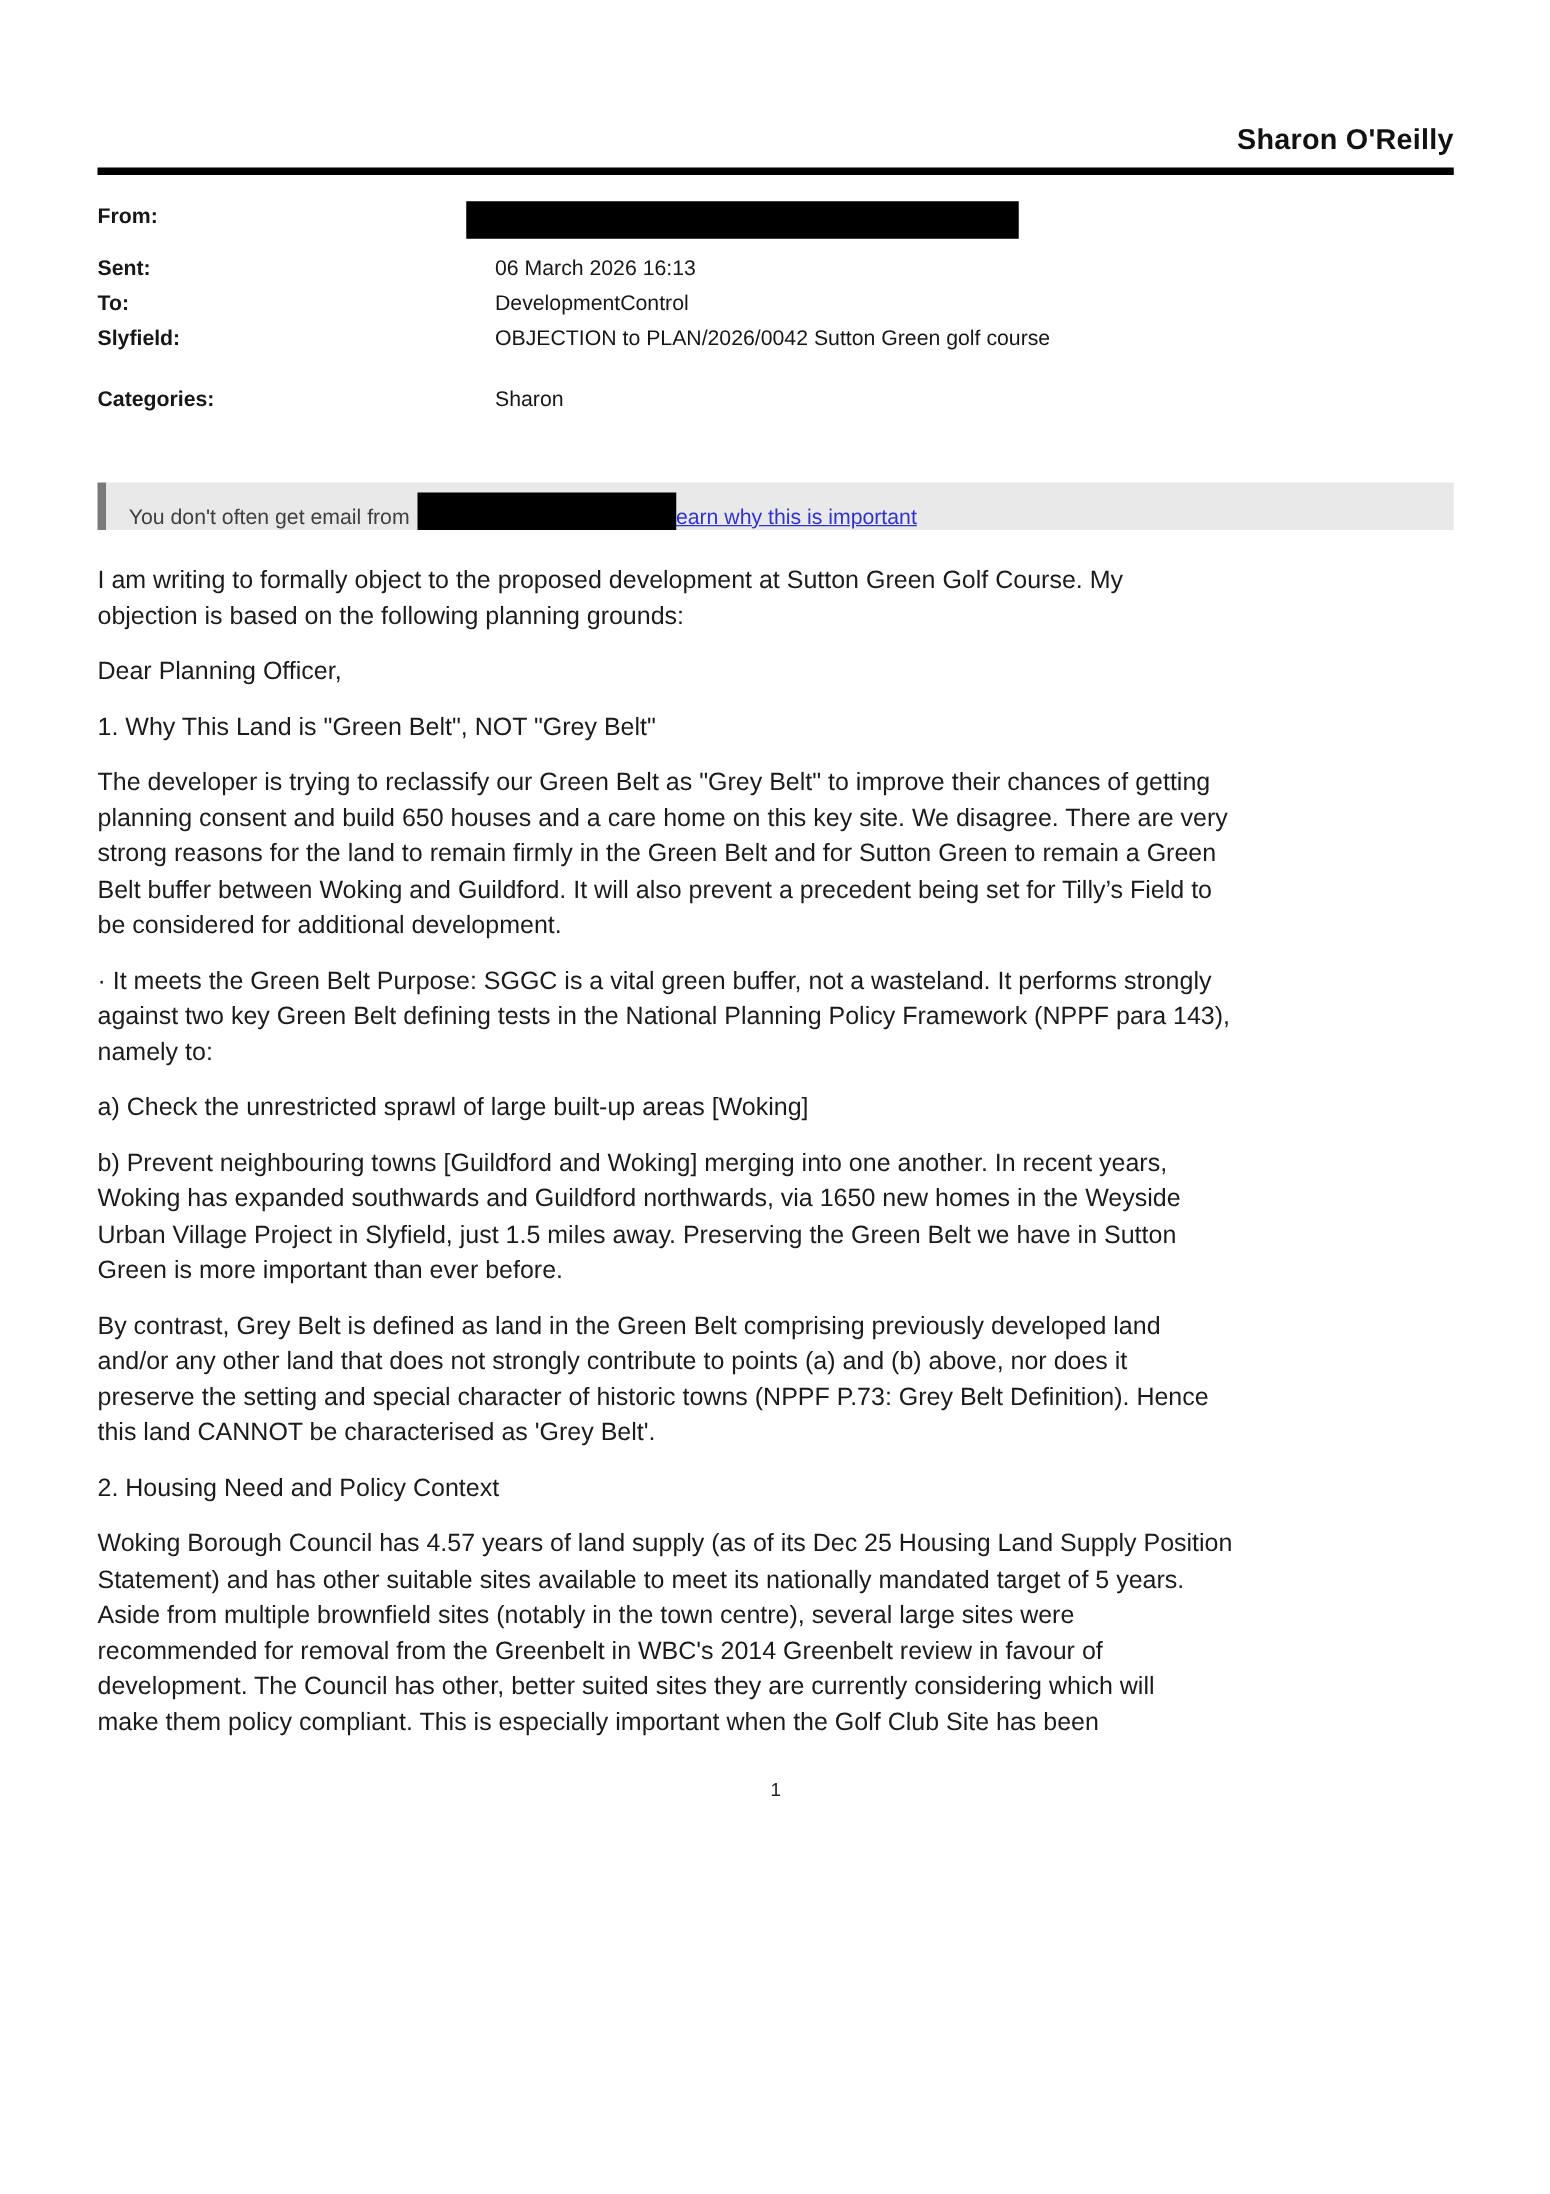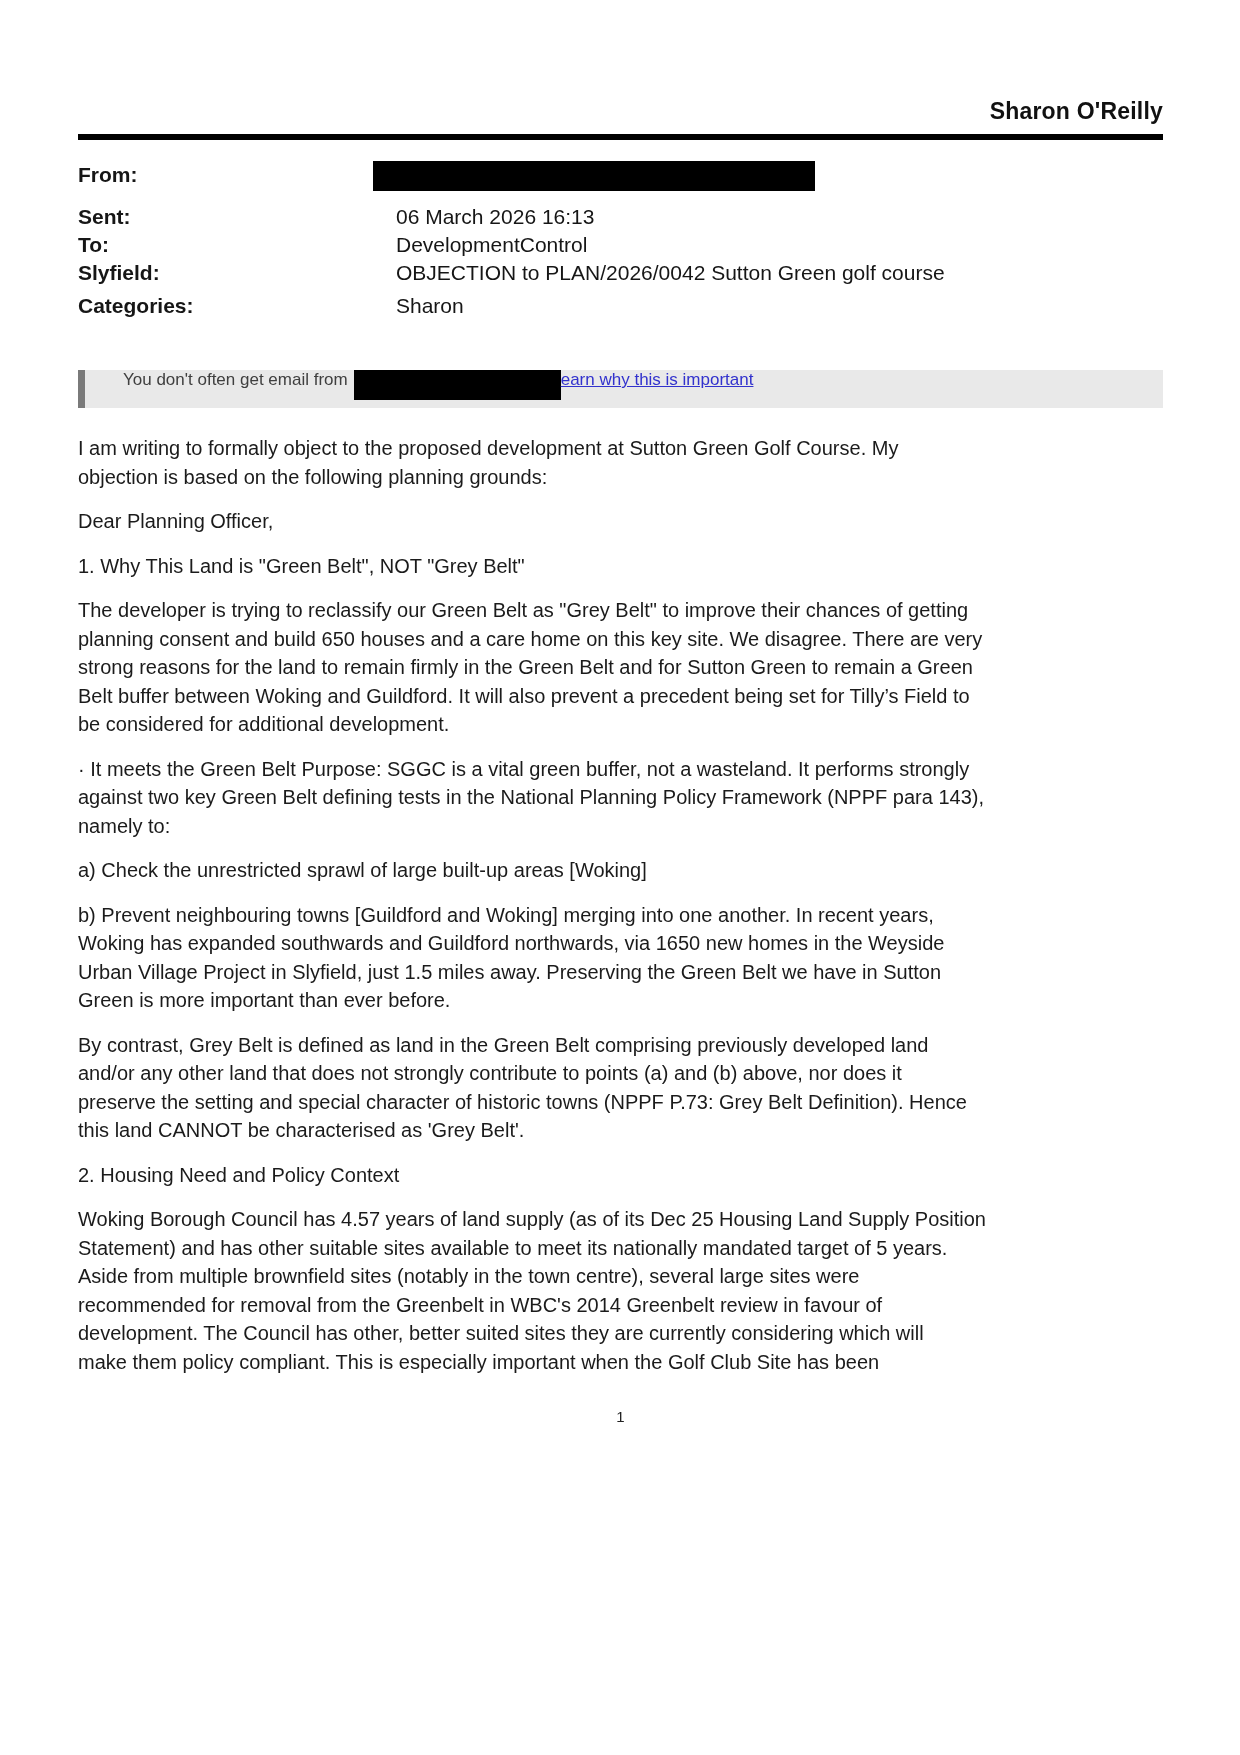--- a/index.html
+++ b/index.html
@@ -26,42 +26,42 @@
     text-align: right;
   }
   .title-rule {
     margin-top: 9px;
     height: 6px;
     background: #000;
     width: 1085px;
   }
 
   
-  .meta { margin-top: 23px; font-size: 21px; }
+  .meta { margin-top: 23px; font-size: 17px; }
   .meta-row { display: flex; align-items: flex-start; height: 28px; }
   .meta-row.from-row { height: 42px; }
   .meta-label { width: 318px; font-weight: bold; color: #161616; flex: none; }
   .meta-value { color: #161616; }
   .redaction-from {
     width: 442px; height: 30px; background: #000;
     margin-left: -23px; margin-top: -2px;
   }
-  .meta-row.categories-row { margin-top: 5px; }
+  .meta-row.categories-row { margin-top: 21px; }
 
   
   .banner {
     margin-top: 48px;
     width: 1085px; height: 38px;
     display: flex; align-items: stretch;
   }
   .banner-accent { width: 7px; background: #7a7a7a; flex: none; }
   .banner-body {
     flex: 1; background: #e9e9e9;
-    display: flex; align-items: flex-start;
-    padding-left: 38px;
+    display: flex; align-items: flex-end;
+    padding-left: 18px;
     font-size: 17px; color: #3f3f3f;
     white-space: nowrap;
   }
   .redaction-banner {
     width: 207px; height: 30px; background: #000;
     margin-left: 6px; flex: none;
   }
   .banner-link {
     color: #3232cd; text-decoration: underline; cursor: pointer;
   }

